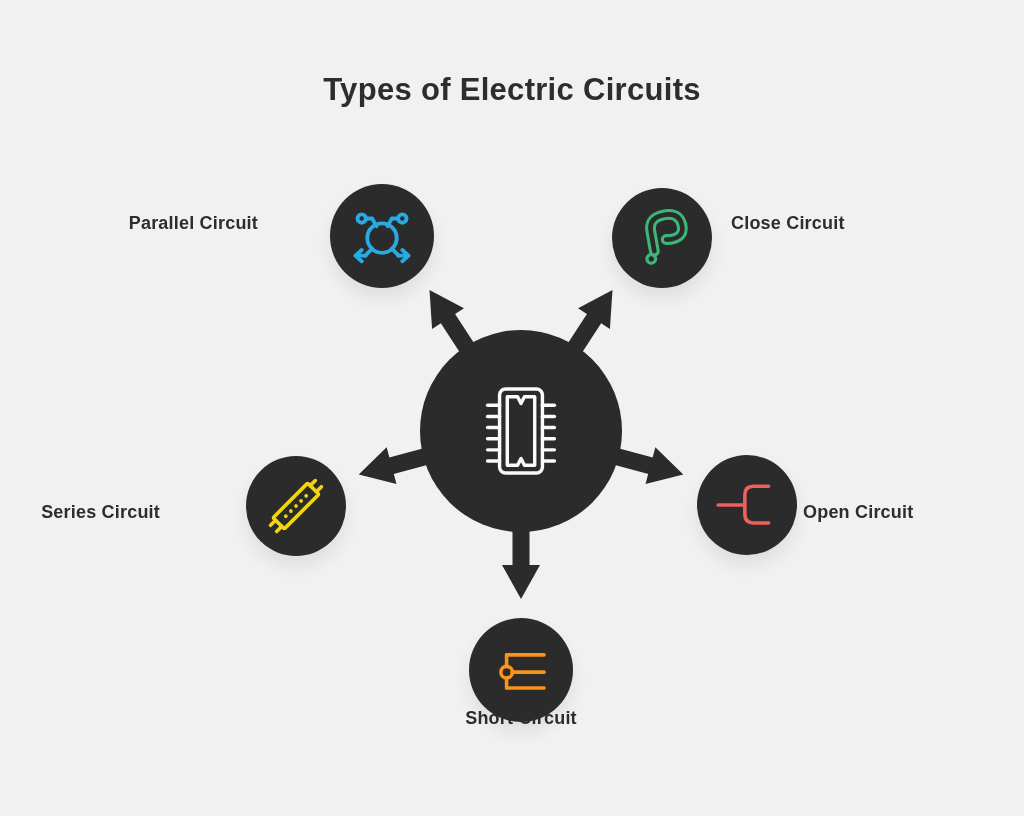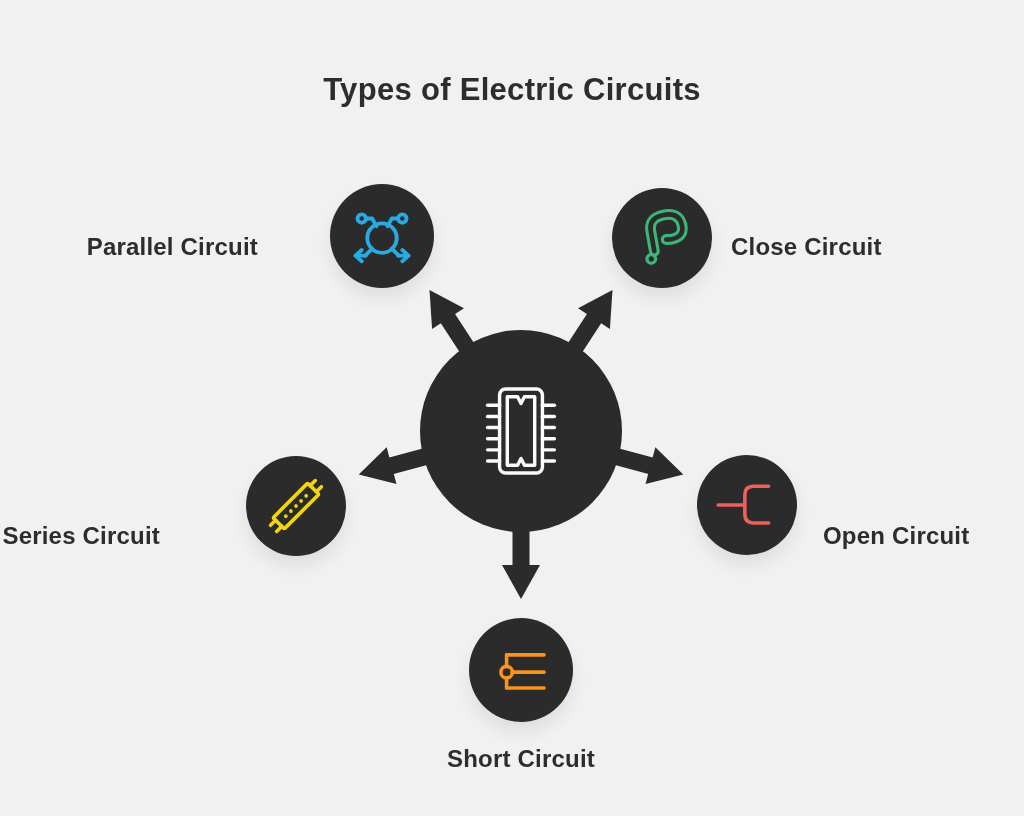--- a/index.html
+++ b/index.html
@@ -30,29 +30,28 @@
     display:flex;align-items:center;justify-content:center;
     box-shadow:0 10px 18px rgba(0,0,0,.08);
   }
   .node-parallel{left:330px;top:184px;width:104px;height:104px;}
   .node-close{left:612px;top:188px;width:100px;height:100px;}
   .node-series{left:246px;top:456px;width:100px;height:100px;}
   .node-open{left:697px;top:455px;width:100px;height:100px;}
   .node-short{left:469px;top:618px;width:104px;height:104px;}
   .label{
     position:absolute;white-space:nowrap;
-    font-size:24px;font-weight:700;color:var(--c-text,#2d2d2d);
+    font-size:18px;font-weight:700;color:var(--c-text,#2d2d2d);
     letter-spacing:.2px;
-    margin-top:20px;
   }
   .label-parallel{right:706px;top:213px;}
   .label-close{left:731px;top:213px;}
   .label-series{right:804px;top:502px;}
-  .label-open{left:823px;top:502px;}
-  .label-short{left:521px;top:725px;transform:translateX(-50%);}
+  .label-open{left:803px;top:502px;}
+  .label-short{left:521px;top:708px;transform:translateX(-50%);}
   svg{display:block;}
 </style>
 </head>
 <body>
 
 <div class="stage">
 
   <h1 class="title">Types of Electric Circuits</h1>
 
   <svg class="spokes" viewBox="0 0 400 400" aria-hidden="true">

